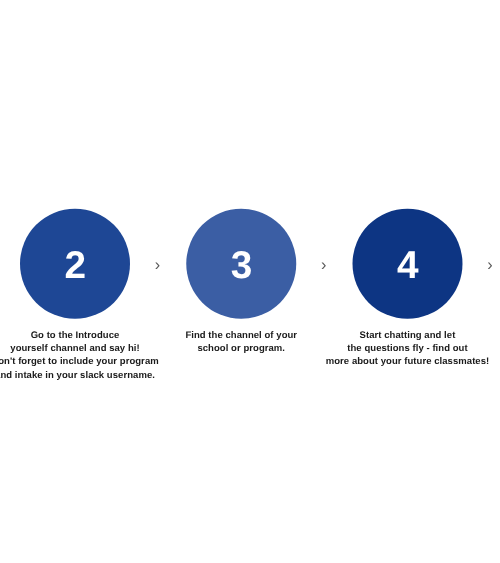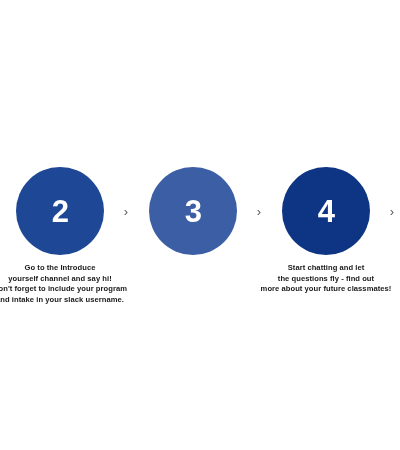--- a/index.html
+++ b/index.html
@@ -88,20 +88,22 @@
     <div class="caption" style="color: rgb(26, 26, 26);">Go to the Introduce
 yourself channel and say hi!
 Don't forget to include your program
 and intake in your slack username.</div>
   </div>
 
   <div class="chevron chev-1" style="color: rgb(91, 91, 91);">›</div>
 
   <div class="step step-3">
     <div class="circle" style="background: rgb(59, 94, 164);">3</div>
+    <div class="caption" style="color: rgb(26, 26, 26);">Find the channel of your
+school or program.</div>
   </div>
 
   <div class="chevron chev-2" style="color: rgb(91, 91, 91);">›</div>
 
   <div class="step step-4">
     <div class="circle" style="background: rgb(13, 53, 131);">4</div>
     <div class="caption" style="color: rgb(26, 26, 26);">Start chatting and let
 the questions fly - find out
 more about your future classmates!</div>
   </div>

